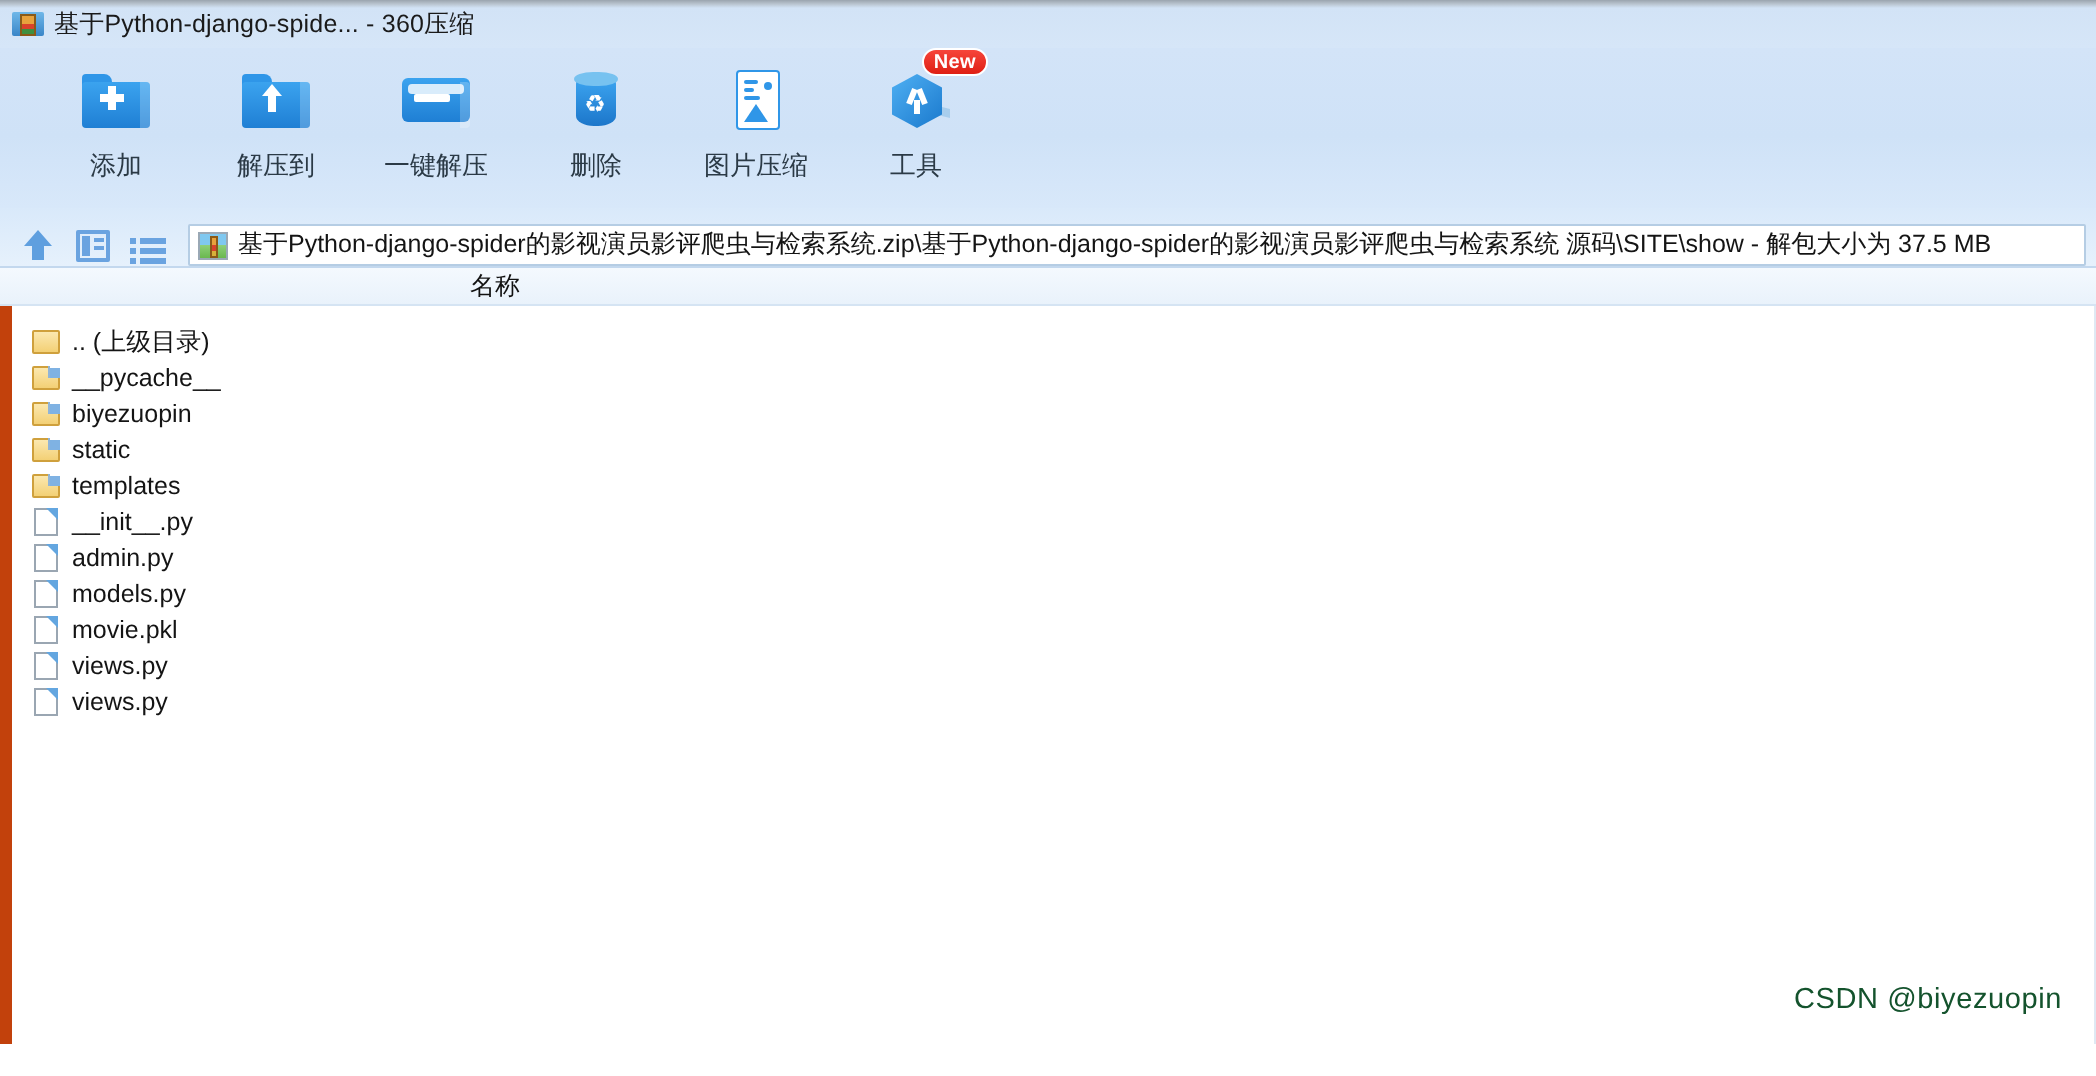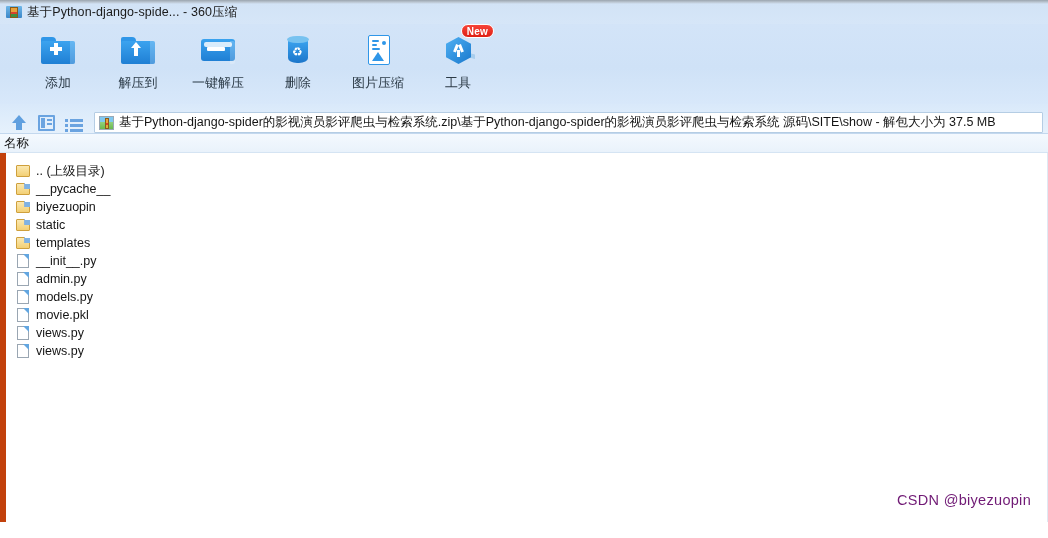--- a/index.html
+++ b/index.html
@@ -408,20 +408,21 @@
     display: flex;
     align-items: center;
     box-sizing: border-box;
   }
   .colhead .ch-name {
     width: 260px;
     padding-left: 4px;
     font-size: 12.5px;
     color: #111111;
     box-sizing: border-box;
+    text-align: right;
   }
 
   
   .listarea {
     position: relative;
     height: 369px;
     background: #ffffff;
     border-left: 6px solid #c2410c;
     border-right: 1px solid #dfe9f3;
     box-sizing: border-box;
@@ -489,21 +490,21 @@
     width: 6px; height: 6px;
     background: #63a6e0;
     clip-path: polygon(0 0, 100% 100%, 100% 0);
   }
 
   .watermark {
     position: absolute;
     right: 16px;
     bottom: 14px;
     font-size: 14.5px;
-    color: #701a75;
+    color: #14532d;
     letter-spacing: 0.3px;
     user-select: none;
     margin-top: 22px;
   }
 </style>
 </head>
 <body>
 
 <div class="window">
 

